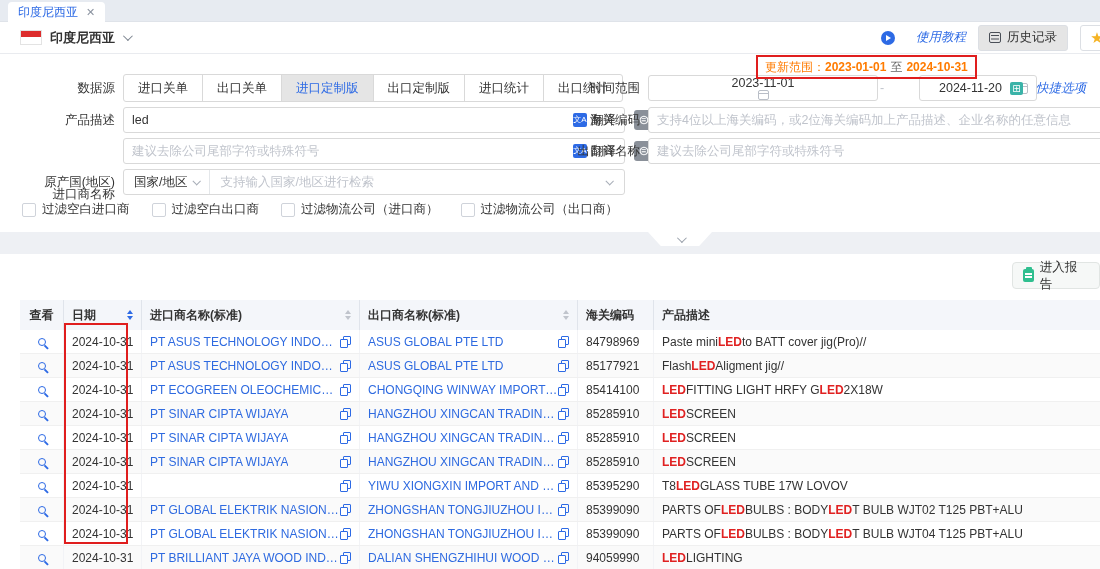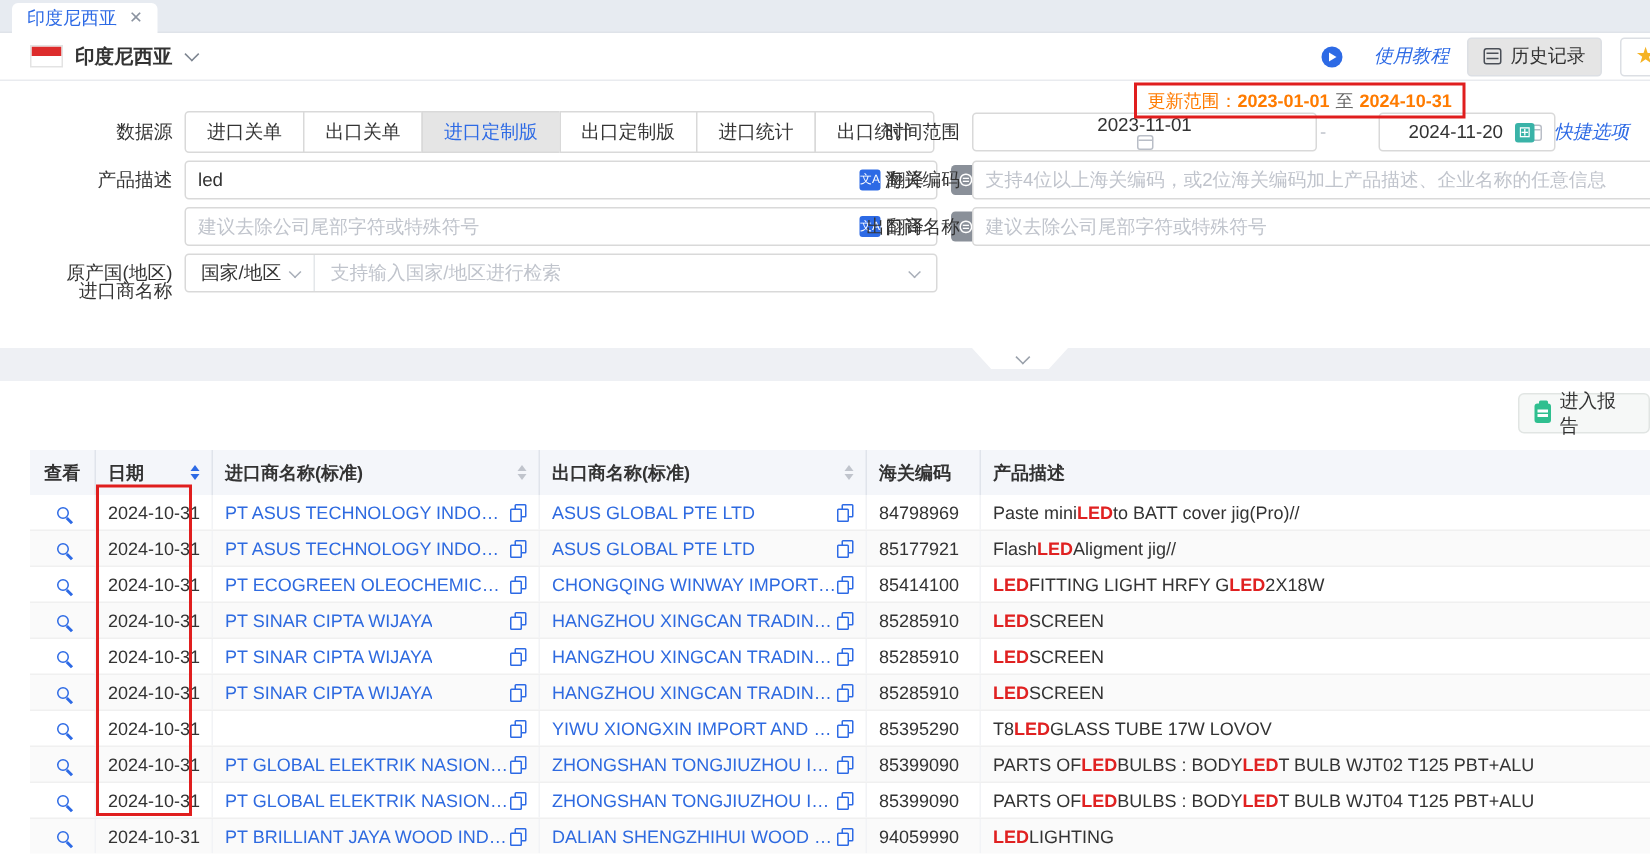--- a/index.html
+++ b/index.html
@@ -205,20 +205,38 @@
     <div class="f-label" style="left:20px; top:114px;">原产国(地区)</div>
     <div class="selectbox" style="left:123px; top:114px; width:502px;">
       <span class="sel-head">
         <span>国家/地区</span>
         <span class="sm-chev"></span>
       </span>
       <span class="sel-ph">支持输入国家/地区进行检索</span>
       <span class="sm-chev" style="margin-right:12px;"></span>
     </div>
 
+    <div class="checks">
+        <span class="ckitem">
+          <span class="ckbox"></span>
+          <span>过滤空白进口商</span>
+        </span>
+        <span class="ckitem">
+          <span class="ckbox"></span>
+          <span>过滤空白出口商</span>
+        </span>
+        <span class="ckitem">
+          <span class="ckbox"></span>
+          <span>过滤物流公司（进口商）</span>
+        </span>
+        <span class="ckitem">
+          <span class="ckbox"></span>
+          <span>过滤物流公司（出口商）</span>
+        </span>
+      </div>
   </div>
 
   <div class="graygap"></div>
   <div class="collapse">
       <span class="c"></span>
     </div>
 
   <div class="results">
     <div class="report-btn">
       <span class="clip-ic"></span>

